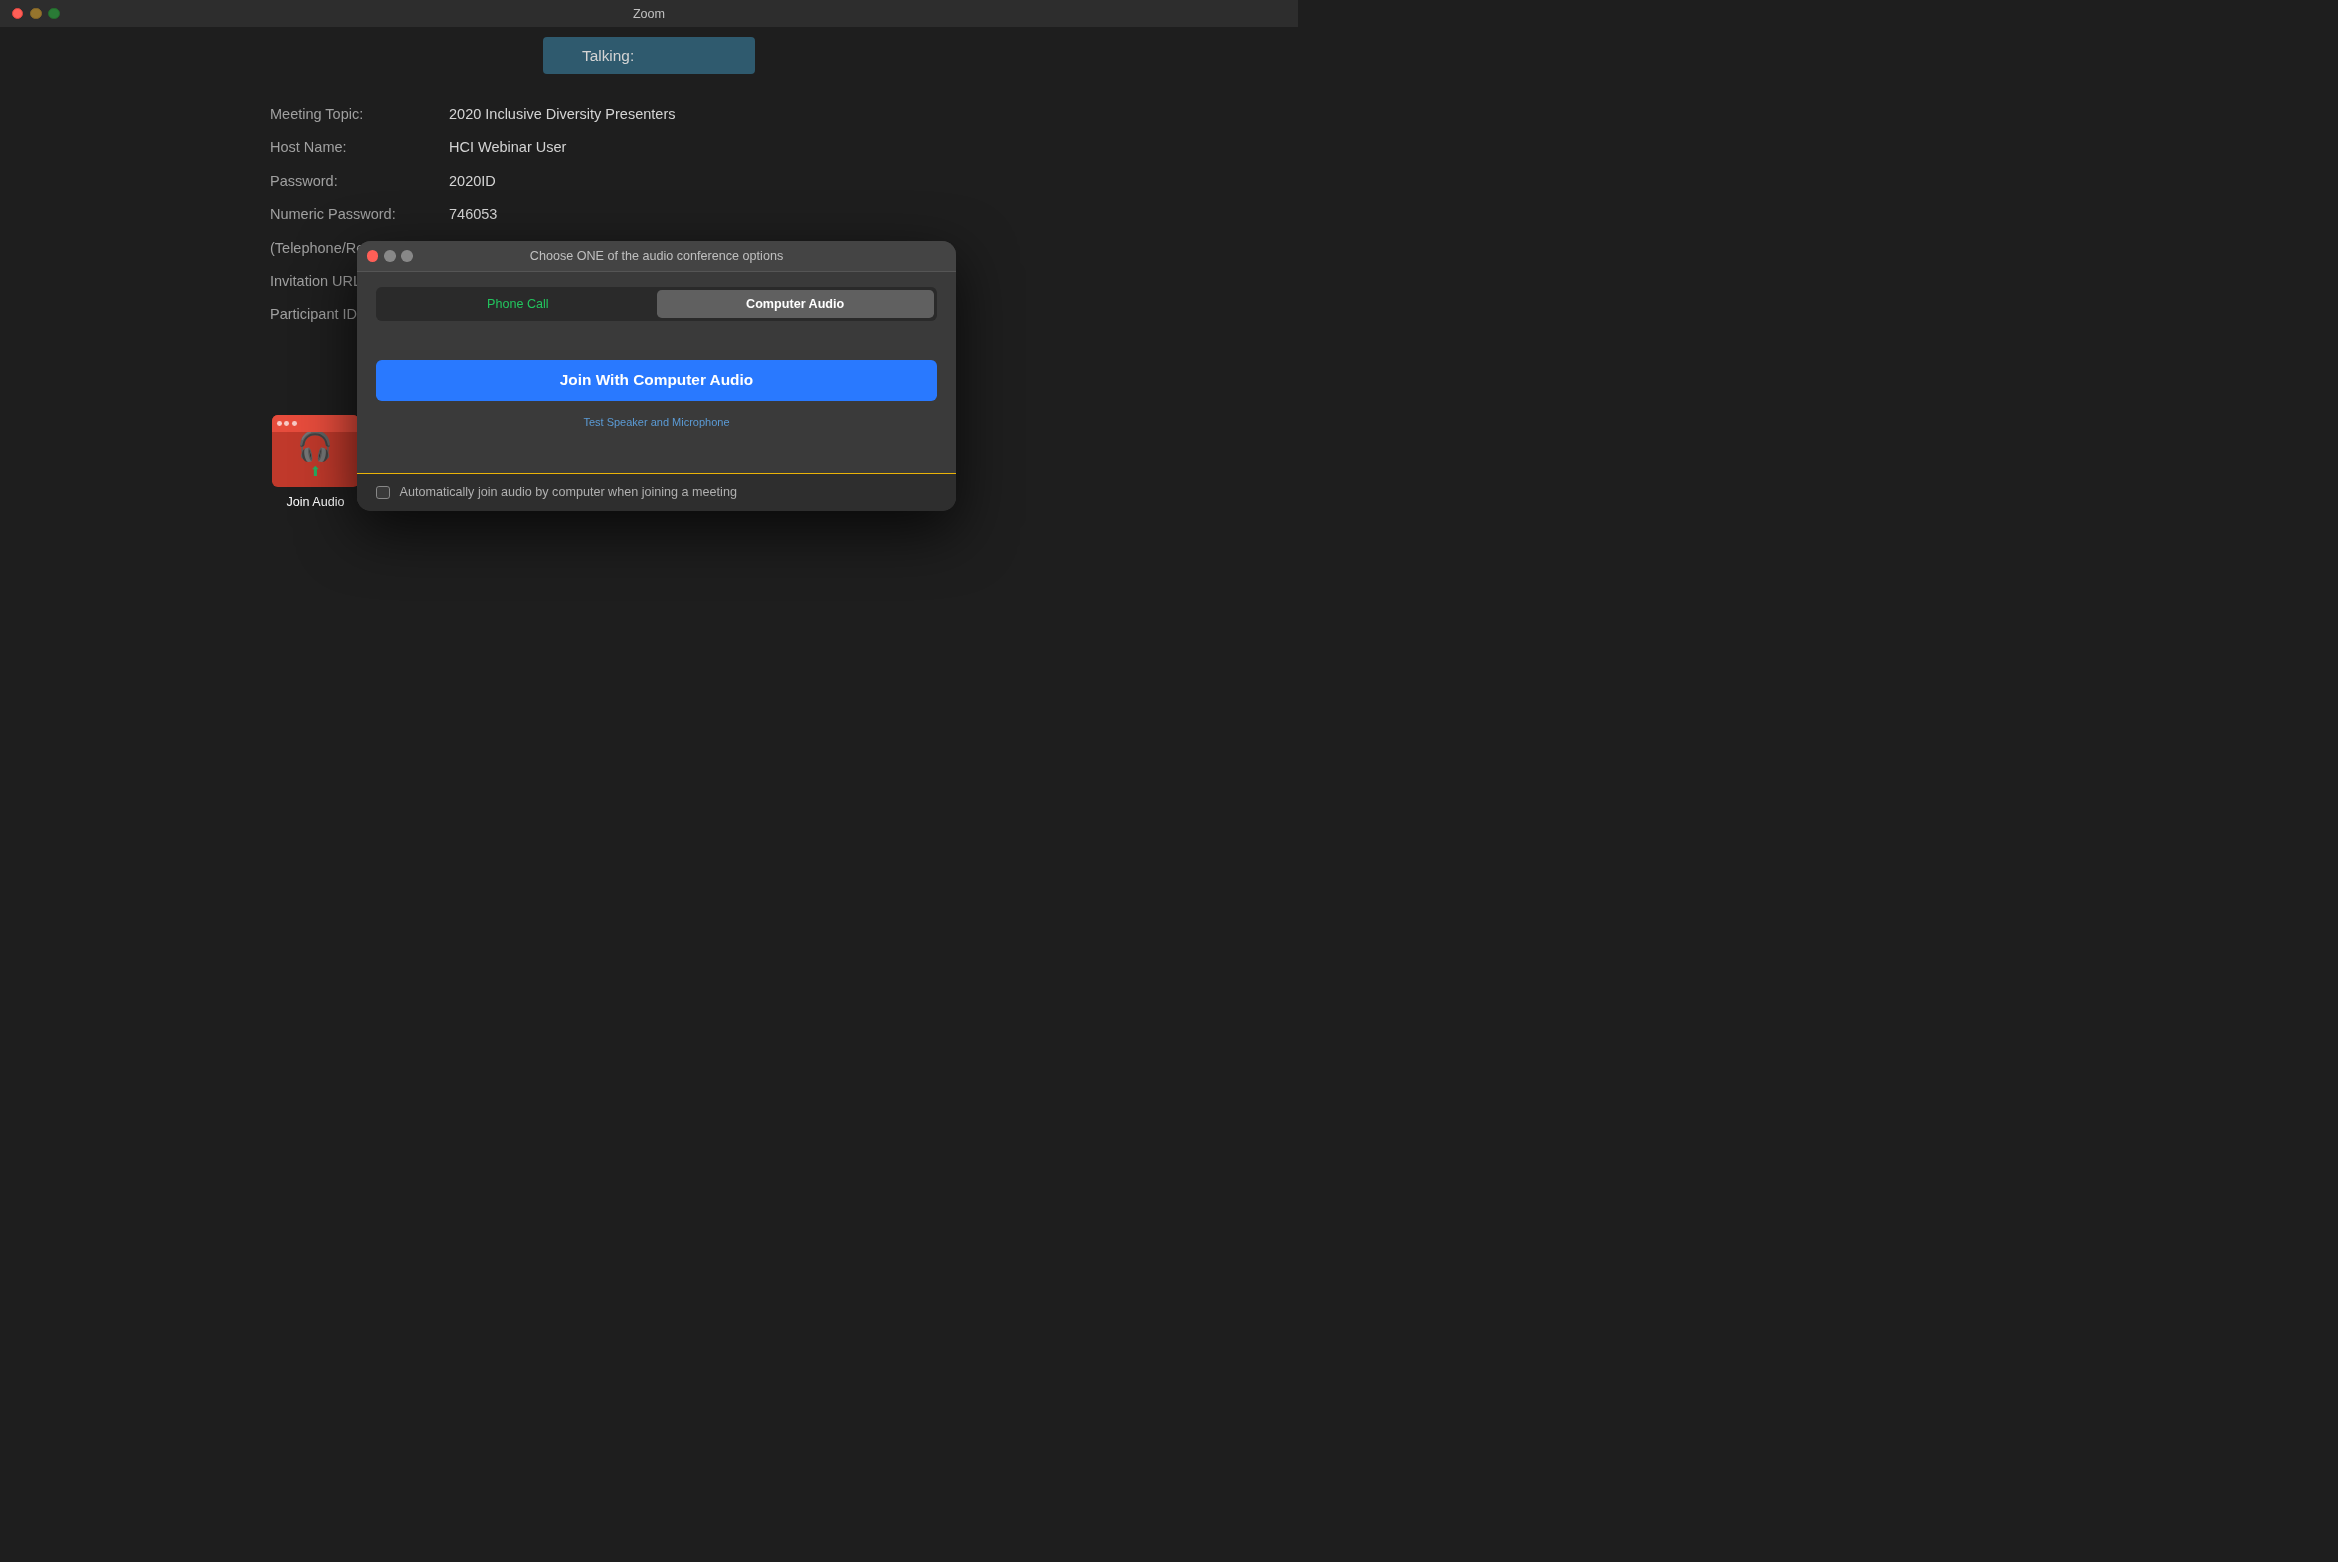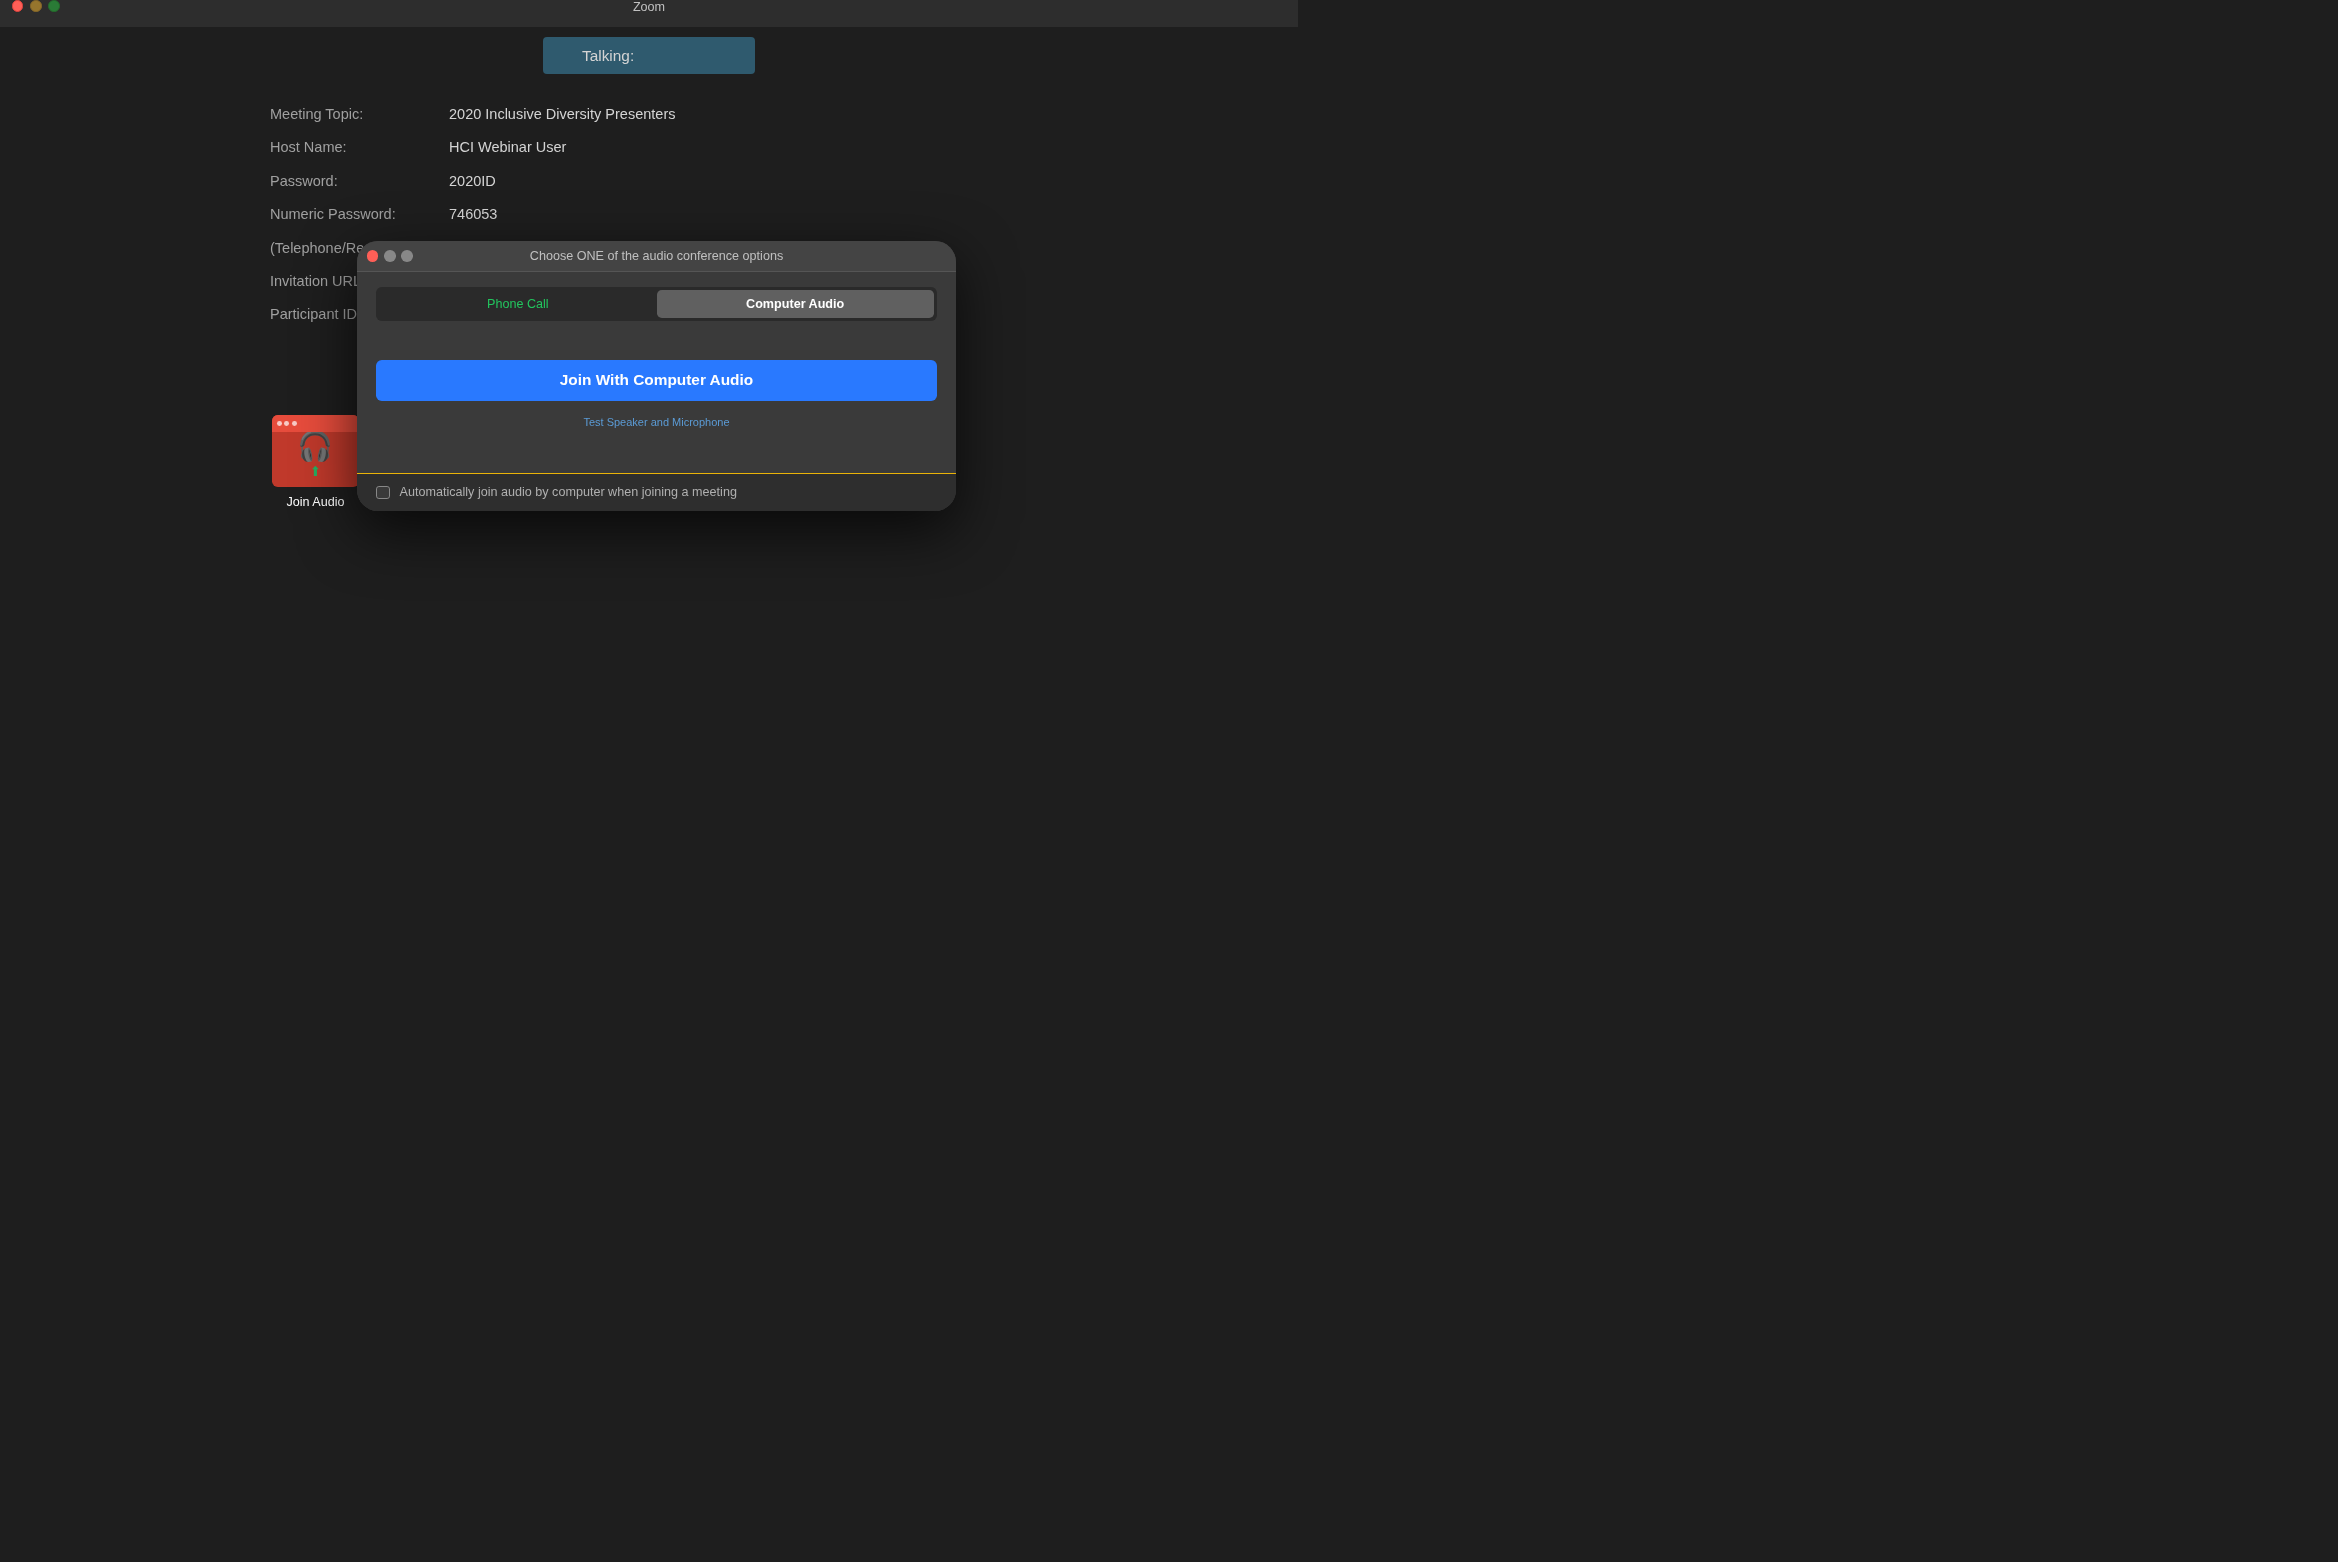--- a/index.html
+++ b/index.html
@@ -13,21 +13,21 @@
       overflow: hidden;
       position: relative;
     }
 
     
     .title-bar {
       width: 100%;
       height: 27px;
       background: #2d2d2d;
       display: flex;
-      align-items: flex-start;
+      align-items: center;
       justify-content: center;
       position: relative;
     }
 
     .title-bar-title {
       font-size: 12.6px;
       color: #c0c0c0;
     }
 
     .traffic-lights {
@@ -154,21 +154,21 @@
       top: 0; left: 0; right: 0; bottom: 0;
       pointer-events: none;
     }
 
     .modal-dialog {
       position: absolute;
       top: 241px;
       left: 357px;
       width: 599px;
       background: #3a3a3a;
-      border-radius: 21px;
+      border-radius: 14px;
       overflow: hidden;
       box-shadow: 0 19.3px 58px rgba(0,0,0,0.7);
       pointer-events: all;
     }
 
     .modal-title-bar {
       background: #444444;
       height: 31px;
       display: flex;
       align-items: center;

